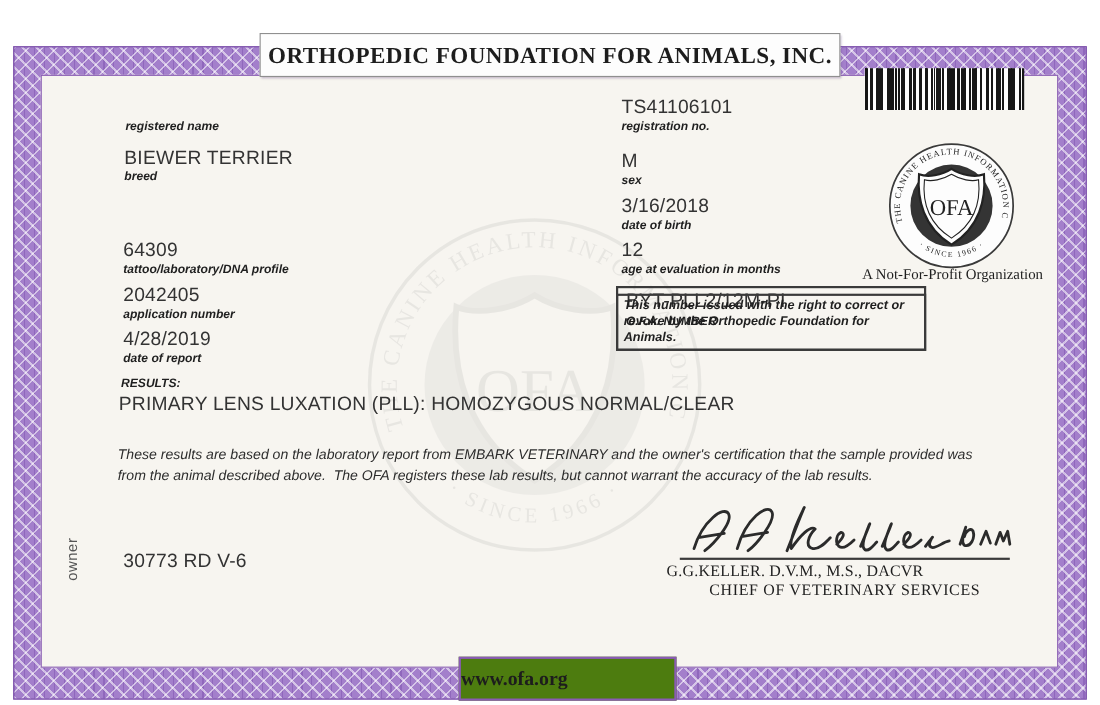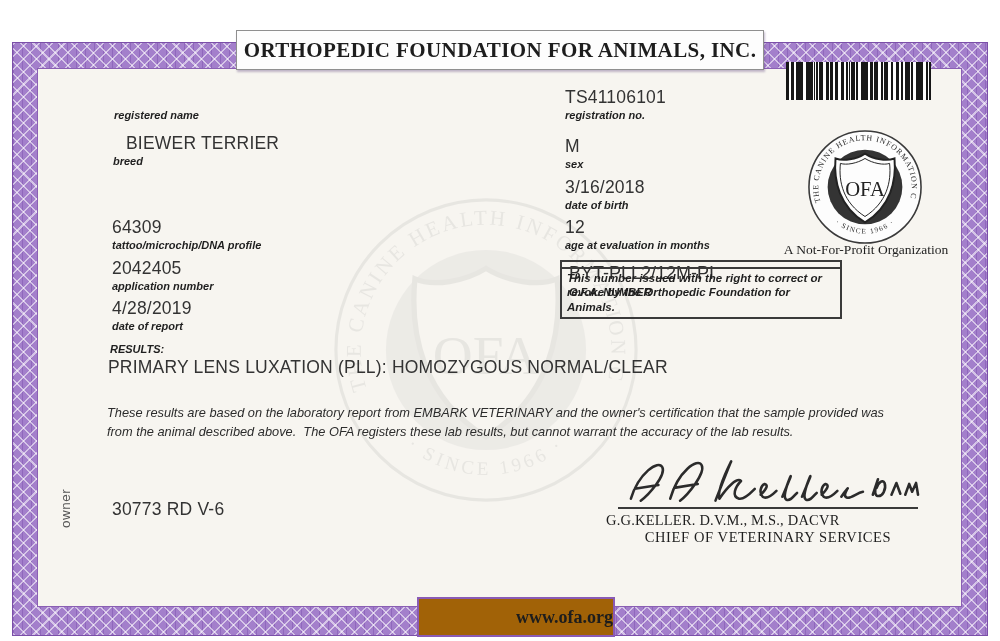--- a/index.html
+++ b/index.html
@@ -23,21 +23,21 @@
              display:flex;align-items:center;justify-content:center;}
   .title-box span{font-family:"Liberation Serif",serif;font-weight:bold;font-size:21px;
                   letter-spacing:.4px;color:#1d1d1d;}
 
   
   .v{position:absolute;z-index:4;font-size:17.5px;color:#333;letter-spacing:.2px;white-space:pre;}
   .l{position:absolute;z-index:4;font-size:11px;font-weight:bold;font-style:italic;color:#1f1f1f;white-space:pre;}
 
   
   .p-regname-v{left:100px;top:87px;}   .p-regname-l{left:114px;top:109px;}
-  .p-breed-v{left:126px;top:133px;}    .p-breed-l{left:113px;top:155px;}
+  .p-breed-v{left:113px;top:133px;}    .p-breed-l{left:113px;top:155px;}
   .p-tattoo-v{left:112px;top:217px;}   .p-tattoo-l{left:112px;top:239px;}
   .p-app-v{left:112px;top:258px;}      .p-app-l{left:112px;top:280px;}
   .p-report-v{left:112px;top:298px;}   .p-report-l{left:112px;top:320px;}
   
   .p-regno-v{left:565px;top:87px;}     .p-regno-l{left:565px;top:109px;}
   .p-sex-v{left:565px;top:136px;}      .p-sex-l{left:565px;top:158px;}
   .p-dob-v{left:565px;top:177px;}      .p-dob-l{left:565px;top:199px;}
   .p-age-v{left:565px;top:217px;}      .p-age-l{left:565px;top:239px;}
 
   
@@ -81,22 +81,22 @@
   
   .seal{position:absolute;left:806px;top:128px;z-index:4;}
   .tagline{position:absolute;left:778px;top:242px;width:176px;text-align:center;z-index:4;
            font-family:"Liberation Serif",serif;font-size:13.5px;color:#1e1e1e;}
 
   
   .watermark{position:absolute;left:328px;top:192px;z-index:2;opacity:.16;}
 
   
   .footer-box{position:absolute;left:417px;top:597px;width:198px;height:40px;z-index:6;
-              background:#a16207;border:2px solid #8a5bb5;box-sizing:border-box;
-              display:flex;align-items:center;justify-content:flex-end;}
+              background:#4d7c0f;border:2px solid #8a5bb5;box-sizing:border-box;
+              display:flex;align-items:center;justify-content:flex-start;}
   .footer-box span{font-family:"Liberation Serif",serif;font-weight:bold;font-size:18px;color:#1d1d1d;}
 </style>
 </head>
 <body>
 
 <div class="cert">
 
   <div class="frame"></div>
   <div class="paper"></div>
 
@@ -118,21 +118,21 @@
   <div class="title-box">
     <span>ORTHOPEDIC FOUNDATION FOR ANIMALS, INC.</span>
   </div>
 
   <div class="l p-regname-l">registered name</div>
 
   <div class="v p-breed-v">BIEWER TERRIER</div>
   <div class="l p-breed-l">breed</div>
 
   <div class="v p-tattoo-v">64309</div>
-  <div class="l p-tattoo-l">tattoo/microchip/DNA profile</div>
+  <div class="l p-tattoo-l">tattoo/laboratory/DNA profile</div>
 
   <div class="v p-app-v">2042405</div>
   <div class="l p-app-l">application number</div>
 
   <div class="v p-report-v">4/28/2019</div>
   <div class="l p-report-l">date of report</div>
 
   <div class="v p-regno-v">TS41106101</div>
   <div class="l p-regno-l">registration no.</div>
 

